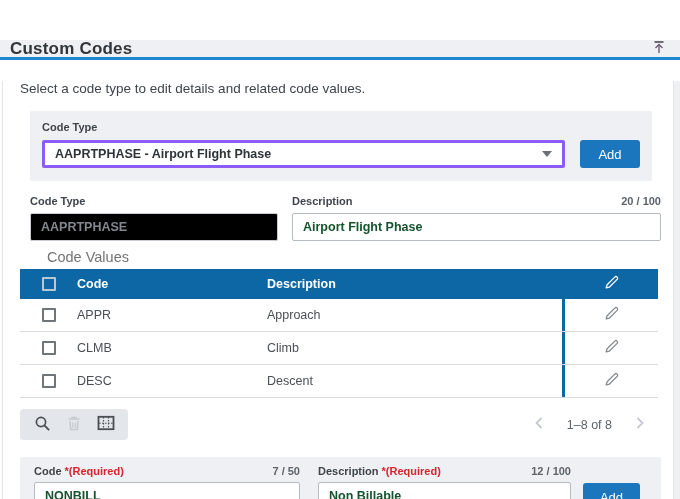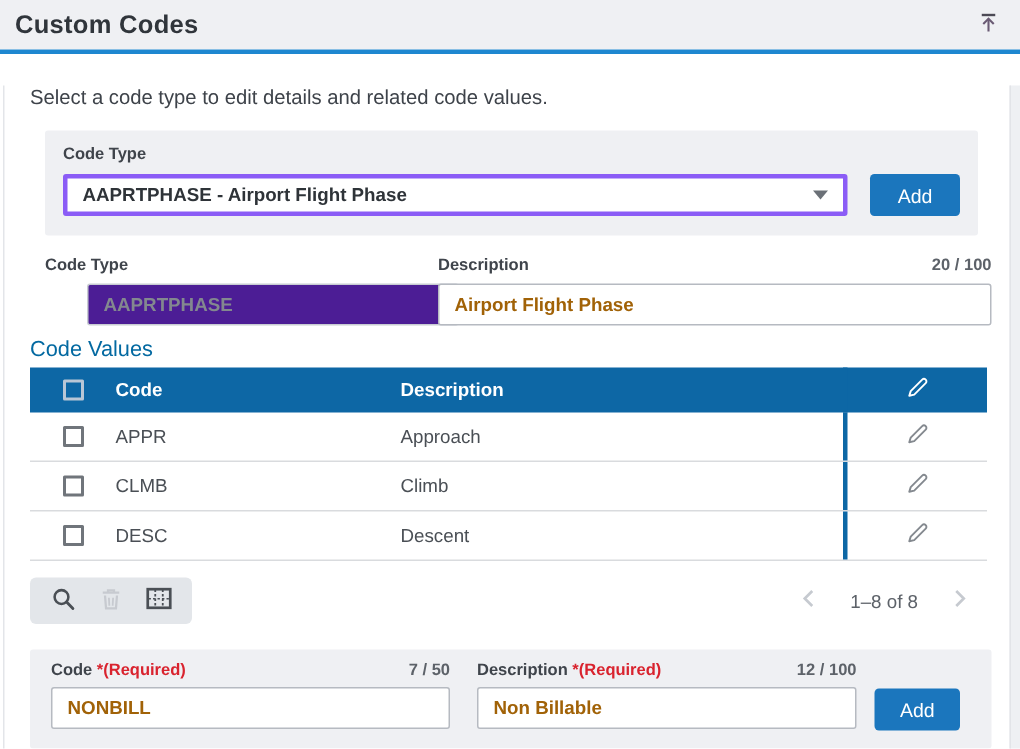--- a/index.html
+++ b/index.html
@@ -1,21 +1,21 @@
 <!DOCTYPE html>
 <html><head>
 <meta charset="utf-8">
 <style>
   * { margin:0; padding:0; box-sizing:border-box; }
   html,body { width:680px; height:499px; overflow:hidden; background:#fff;
     font-family:"Liberation Sans", sans-serif; }
 
   
-  .app-header { height:33px; background:#eff0f3; display:flex;
-    align-items:center; justify-content:space-between; padding:0 12px 0 10px; }
+  .app-header { height:17px; background:#eff0f3; display:flex;
+    align-items:center; justify-content:space-between; padding:0 12px 0 10px;margin-top:40px; }
   .app-title { font-size:17px; font-weight:bold; color:#30353b; letter-spacing:.2px; }
   .collapse-btn { width:18px; height:18px; display:flex; align-items:center;
     justify-content:center; cursor:pointer; background:none; border:none; }
   .blue-rule { height:3px; background:#1e87d0; }
 
   
   .content { position:relative; height:463px; margin-left:2px;
     border-left:1px solid #e3e5e9; padding:0 19px 0 17px; }
   .right-gutter { position:absolute; top:0; right:0; width:7px; height:463px;
     background:#eef0f3; border-left:1px solid #e2e4e8; }
@@ -35,27 +35,27 @@
   .btn-add { width:60px; height:28px; margin-left:15px; background:#1b76bd;
     color:#fff; font-size:13px; font-weight:normal; border:none; border-radius:3px;
     cursor:pointer; font-family:"Liberation Sans", sans-serif; }
 
   .detail-row { display:flex; margin-top:14px; }
   .field-group .label-row { display:flex; justify-content:space-between;
     align-items:flex-end; margin-bottom:6px; }
   .counter { font-size:11px; font-weight:bold; color:#5d6269; }
   .text-input { width:100%; height:28px; border:1px solid #b6bac1;
     border-radius:2px; padding:0 10px; font-size:12.5px; font-weight:bold;
-    color:#a16207; font-family:"Liberation Sans", sans-serif; background:#fff; }
-  .text-input:disabled { background:#4c1d95; color:#83888f; border-color:#c8ccd2;margin-left:28px; }
+    color:#14532d; font-family:"Liberation Sans", sans-serif; background:#fff; }
+  .text-input:disabled { background:#000000; color:#83888f; border-color:#c8ccd2; }
   .fg-codetype { width:248px; margin-left:10px; }
   .fg-description { flex:1; margin-left:14px; }
 
   
-  .cv-label { margin-top:8px; font-size:14.5px; color:#0369a1; }
+  .cv-label { margin-top:8px; font-size:14.5px; color:#737373;margin-left:27px; }
   .cv-table { margin-top:4px; width:638px; }
   .tr { display:flex; align-items:center; }
   .thead { height:30px; background:#0d67a5; color:#fff; }
   .trow { height:33px; border-bottom:1px solid #d9dbde; color:#4a4f55; }
   .col-check { width:57px; display:flex; justify-content:center; align-items:center; }
   .col-code { width:190px; font-size:12.5px; }
   .col-desc { flex:1; font-size:12.5px; }
   .col-edit { width:96px; display:flex; justify-content:center; align-items:center;
     align-self:stretch; border-left:3px solid #0d67a5; }
   .thead .col-code, .thead .col-desc { font-weight:bold; }

